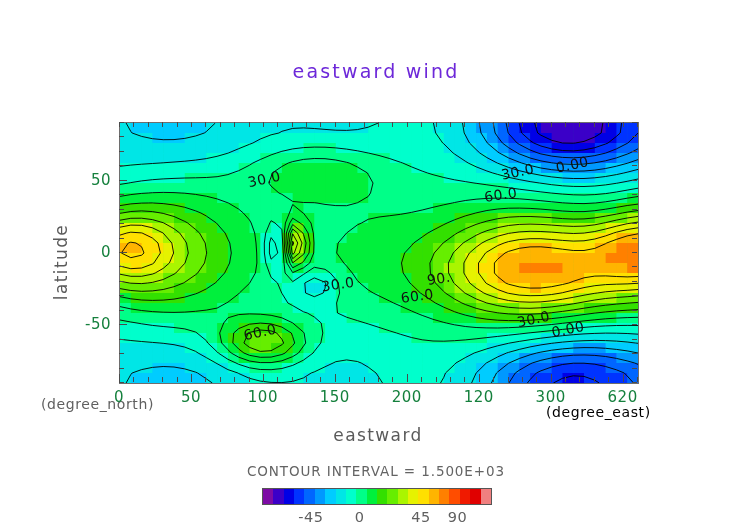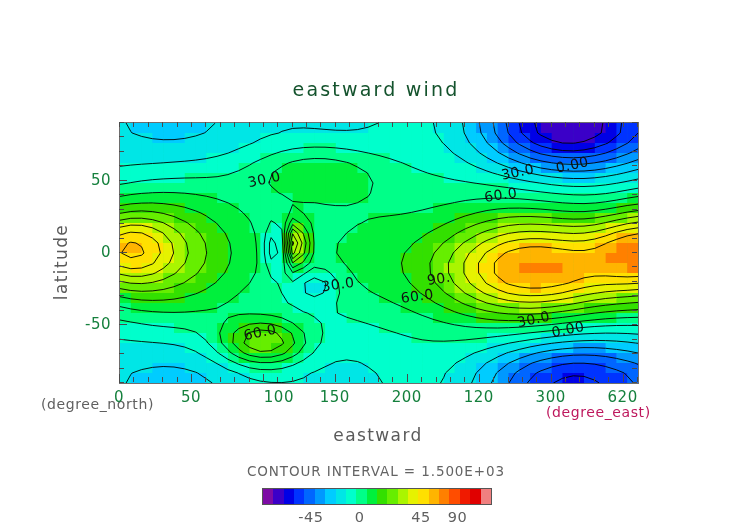--- a/index.html
+++ b/index.html
@@ -13,26 +13,26 @@
     position: relative;
     overflow: hidden;
     font-family: "DejaVu Sans", sans-serif;
     color: #595959;
   }
 
   
   #plot-title {
     position: absolute;
     left: 0;
-    top: 78px;
+    top: 60px;
     width: 752px;
     text-align: center;
     font-size: 19px;
     letter-spacing: 2.2px;
-    color: #14532d;
+    color: #6d28d9;
     font-weight: 400;
   }
 
   
   #plot-frame {
     position: absolute;
     left: 119px;
     top: 122px;
     width: 518px;
     height: 260px;
@@ -92,21 +92,21 @@
     font-size: 14px;
     letter-spacing: 0.6px;
     color: #5f5f5f;
   }
   #units-east {
     position: absolute;
     left: 546px;
     top: 404px;
     font-size: 14px;
     letter-spacing: 0.6px;
-    color: #be185d;
+    color: #000000;
   }
 
   
   #contour-interval {
     position: absolute;
     left: 0;
     top: 463px;
     width: 752px;
     text-align: center;
     font-size: 13.5px;
@@ -1591,21 +1591,21 @@
 <div class="tickmark" style="left: 632px; top: 150.889px; width: 5px; height: 1px;"></div>
 <div class="tickmark" style="left: 119px; top: 136.444px; width: 5px; height: 1px;"></div>
 <div class="tickmark" style="left: 632px; top: 136.444px; width: 5px; height: 1px;"></div>
 <div class="tickmark" style="left: 119px; top: 122px; width: 5px; height: 1px;"></div>
 <div class="tickmark" style="left: 632px; top: 122px; width: 5px; height: 1px;"></div>
 <div class="tickmark" style="left: 119px; top: 374px; width: 1px; height: 8px;"></div>
 <div class="axis-num xtick-label" style="left: 119px; top: 388px;">0</div>
 <div class="tickmark" style="left: 190.944px; top: 374px; width: 1px; height: 8px;"></div>
 <div class="axis-num xtick-label" style="left: 190.944px; top: 388px;">50</div>
 <div class="tickmark" style="left: 262.889px; top: 374px; width: 1px; height: 8px;"></div>
-<div class="axis-num xtick-label" style="left: 262.889px; top: 388px; margin-left: 16px;">100</div>
+<div class="axis-num xtick-label" style="left: 262.889px; top: 388px;">100</div>
 <div class="tickmark" style="left: 334.833px; top: 374px; width: 1px; height: 8px;"></div>
 <div class="axis-num xtick-label" style="left: 334.833px; top: 388px;">150</div>
 <div class="tickmark" style="left: 406.778px; top: 374px; width: 1px; height: 8px;"></div>
 <div class="axis-num xtick-label" style="left: 406.778px; top: 388px;">200</div>
 <div class="tickmark" style="left: 478.722px; top: 374px; width: 1px; height: 8px;"></div>
 <div class="axis-num xtick-label" style="left: 478.722px; top: 388px;">120</div>
 <div class="tickmark" style="left: 550.667px; top: 374px; width: 1px; height: 8px;"></div>
 <div class="axis-num xtick-label" style="left: 550.667px; top: 388px;">300</div>
 <div class="tickmark" style="left: 622.611px; top: 374px; width: 1px; height: 8px;"></div>
 <div class="axis-num xtick-label" style="left: 622.611px; top: 388px;">620</div>

